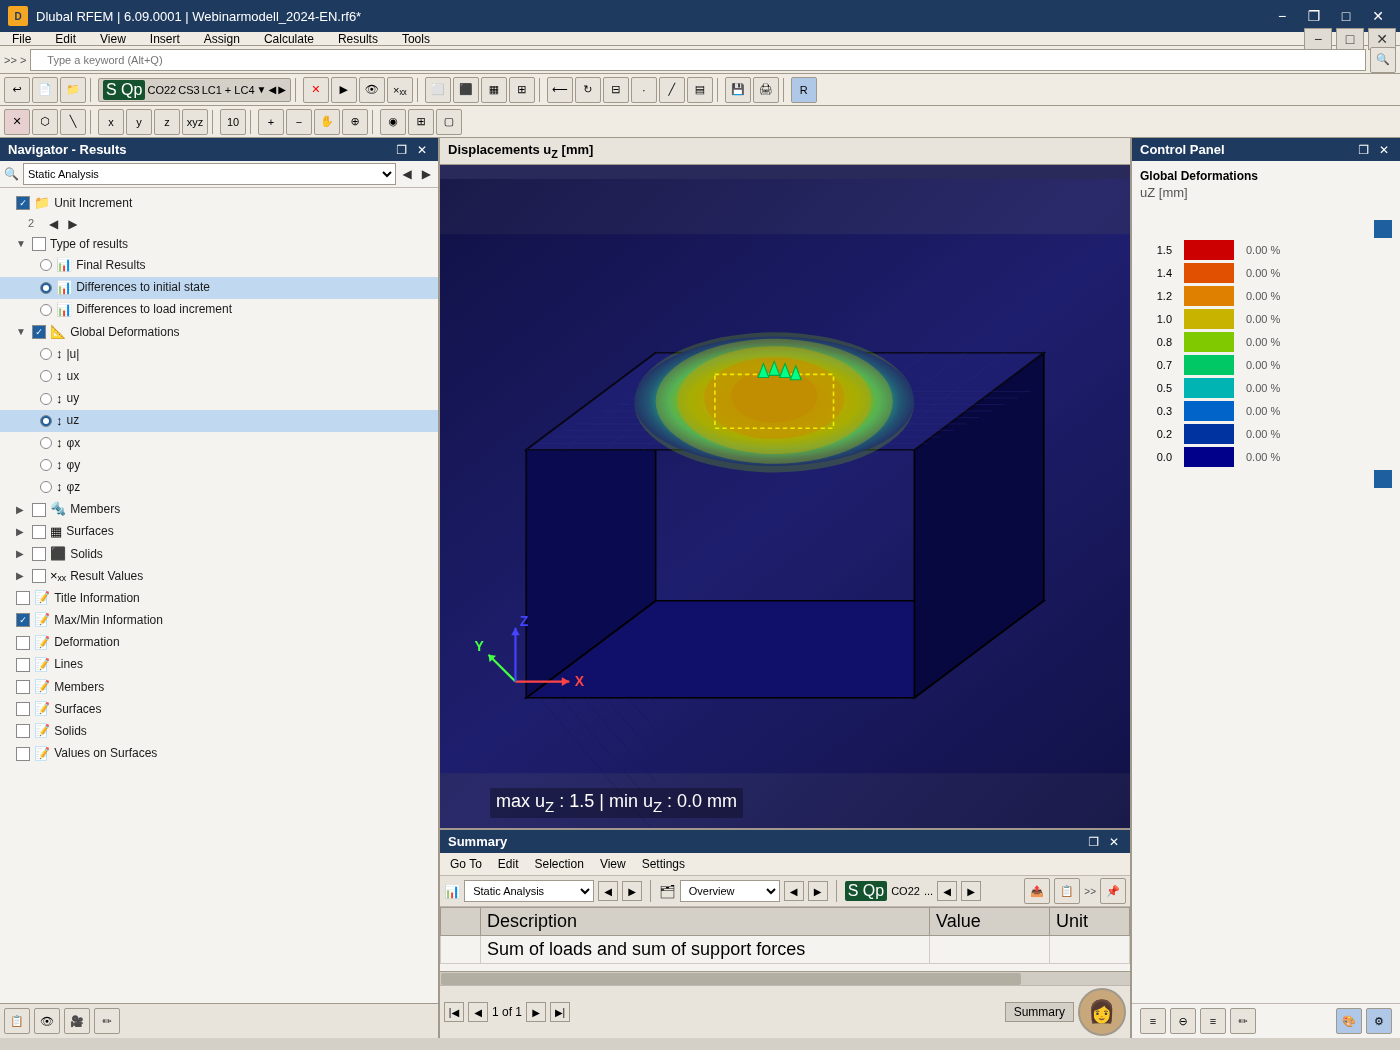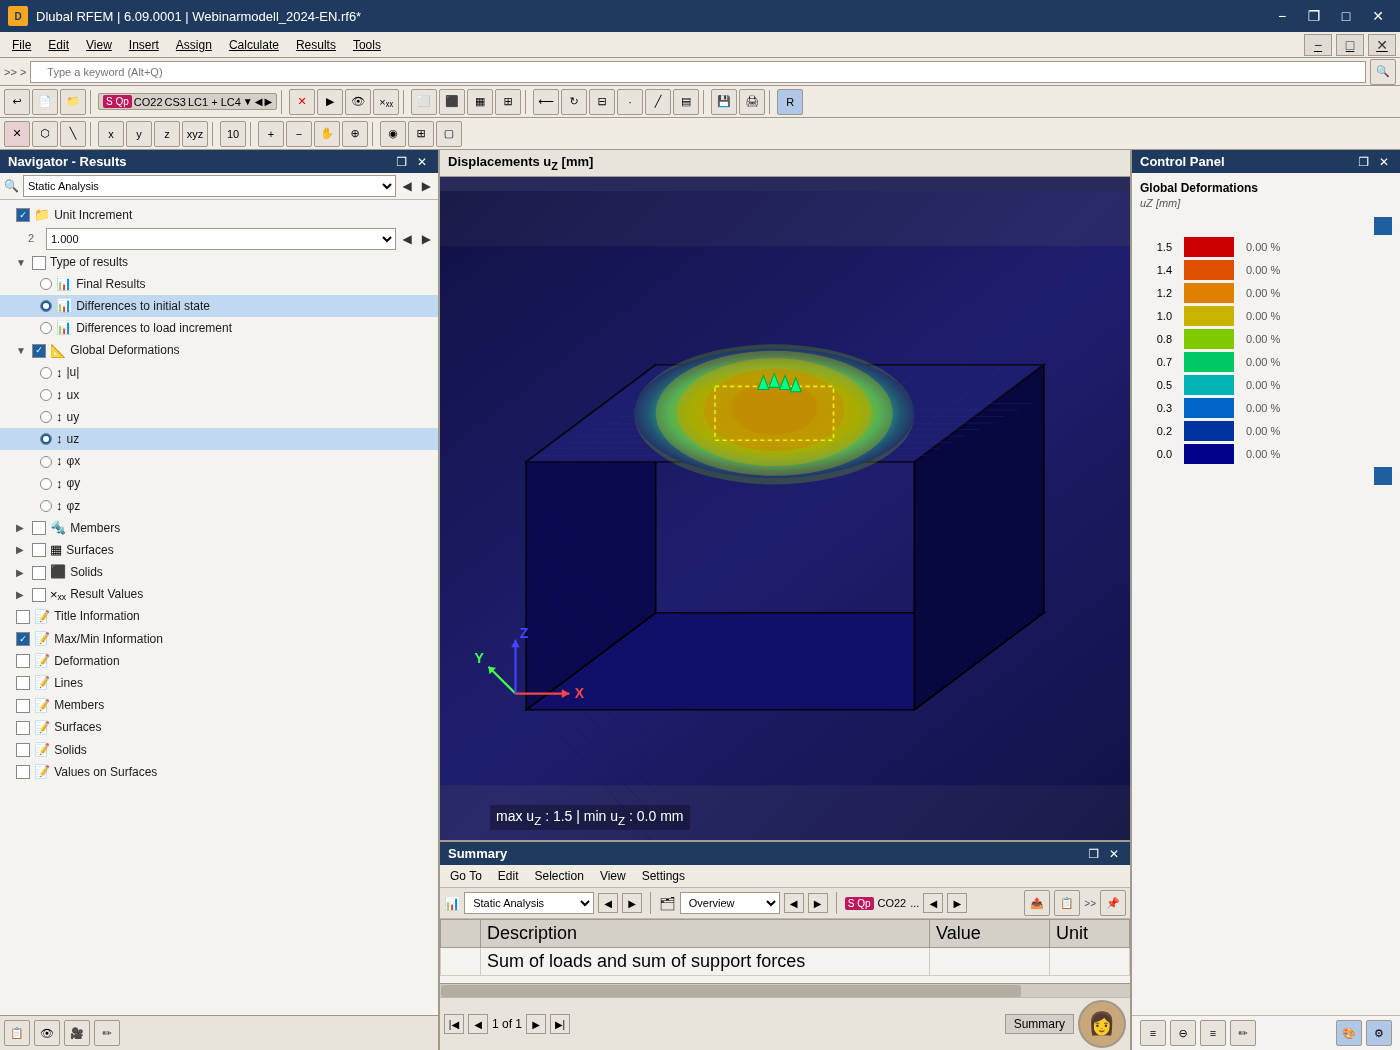--- a/index.html
+++ b/index.html
@@ -16,27 +16,26 @@
       justify-content: space-between;
     }
     .title-bar-left { display: flex; align-items: center; gap: 8px; font-size: 13px; }
     .title-bar-icon { width: 20px; height: 20px; background: #f5a623; border-radius: 2px; display: flex; align-items: center; justify-content: center; font-size: 10px; color: #1e3a5f; font-weight: bold; }
     .title-bar-controls { display: flex; gap: 4px; }
     .title-btn { width: 28px; height: 22px; background: transparent; border: none; color: white; cursor: pointer; font-size: 14px; display: flex; align-items: center; justify-content: center; }
 
     
     .menu-bar {
       background: #f0ece4;
-      height: 26px;
+      height: 14px;
       display: flex;
       align-items: center;
       padding: 0 4px;
       border-bottom: 1px solid #a0998c;
-      gap: 1px;
-      text-decoration: underline;
+      gap: 8px;
     }
     .menu-item {
       padding: 2px 8px;
       cursor: pointer;
       border-radius: 2px;
       font-size: 12px;
     }
 
     
     .search-bar {
@@ -83,21 +82,21 @@
 
     
     .lc-selector {
       display: flex; align-items: center; gap: 2px;
       background: #d4cfc7;
       border: 1px solid #a0998c;
       padding: 1px 4px;
       border-radius: 2px;
       font-size: 11px;
     }
-    .lc-badge { background: #be185d; color: white; padding: 1px 3px; border-radius: 2px; font-size: 10px; }
+    .lc-badge { background: #14532d; color: white; padding: 1px 3px; border-radius: 2px; font-size: 16px; }
 
     
     .main-layout {
       display: flex;
       height: calc(1050px - 32px - 26px - 28px - 32px - 32px - 32px);
     }
 
     
     .navigator {
       width: 440px;
@@ -203,21 +202,21 @@
       display: flex;
       align-items: center;
       justify-content: space-between;
     }
 
     .color-scale {
       padding: 8px;
       flex: 1;
     }
     .color-scale-title { font-weight: bold; font-size: 12px; margin-bottom: 2px; }
-    .color-scale-subtitle { font-size: 11px; color: #555; margin-bottom: 8px; font-style: italic; }
+    .color-scale-subtitle { font-size: 13px; color: #555; margin-bottom: 20px; }
 
     .scale-row {
       display: flex;
       align-items: center;
       margin-bottom: 3px;
       gap: 12px;
     }
     .scale-value { width: 32px; text-align: right; font-size: 11px; }
     .scale-bar { width: 50px; height: 20px; }
     .scale-pct { font-size: 11px; color: #555; }
@@ -451,23 +450,20 @@
     </div>
     <div class="navigator-tree">
 
       <div class="tree-item tree-indent-1">
         <span class="tree-check checked">✓</span>
         <span class="tree-icon">📁</span>
         <span class="tree-label">Unit Increment</span>
       </div>
       <div class="tree-item tree-indent-2">
         <span style="width:14px;font-size:11px;color:#666;">2</span>
-        <select class="nav-filter-select" style="width:160px;">
-          <option>1.000</option>
-        </select>
         <button class="nav-ctrl-btn" style="color:#333;">◀</button>
         <button class="nav-ctrl-btn" style="color:#333;">▶</button>
       </div>
 
       <div class="tree-item tree-indent-1">
         <span class="tree-arrow">▼</span>
         <span class="tree-check"></span>
         <span class="tree-label">Type of results</span>
       </div>
       <div class="tree-item tree-indent-3">
@@ -725,21 +721,21 @@
             <polygon points="-25,-25 -18,-24 -24,-18" fill="#44ff44"></polygon>
             <text x="-38" y="-28" fill="#44ff44" font-size="13" font-weight="bold">Y</text>
 
             <line x1="0" y1="0" x2="0" y2="-50" stroke="#4444ff" stroke-width="2"></line>
             <polygon points="0,-50 -4,-43 4,-43" fill="#4444ff"></polygon>
             <text x="4" y="-52" fill="#4444ff" font-size="13" font-weight="bold">Z</text>
           </g>
 
         </svg>
 
-        <div style="position:absolute;bottom:10px;left:50px;color:white;font-size:14px;background:rgba(0,0,0,0.3);padding:3px 6px;border-radius:2px;">
+        <div style="position:absolute;bottom:10px;left:50px;color:white;font-size:18px;background:rgba(0,0,0,0.3);padding:3px 6px;border-radius:2px;">
           max u<sub>Z</sub> : 1.5 | min u<sub>Z</sub> : 0.0 mm
         </div>
       </div>
     </div>
 
     <div class="summary-panel">
       <div class="summary-header">
         <span>Summary</span>
         <div style="display:flex;gap:4px;">
           <button class="nav-ctrl-btn">❐</button>

